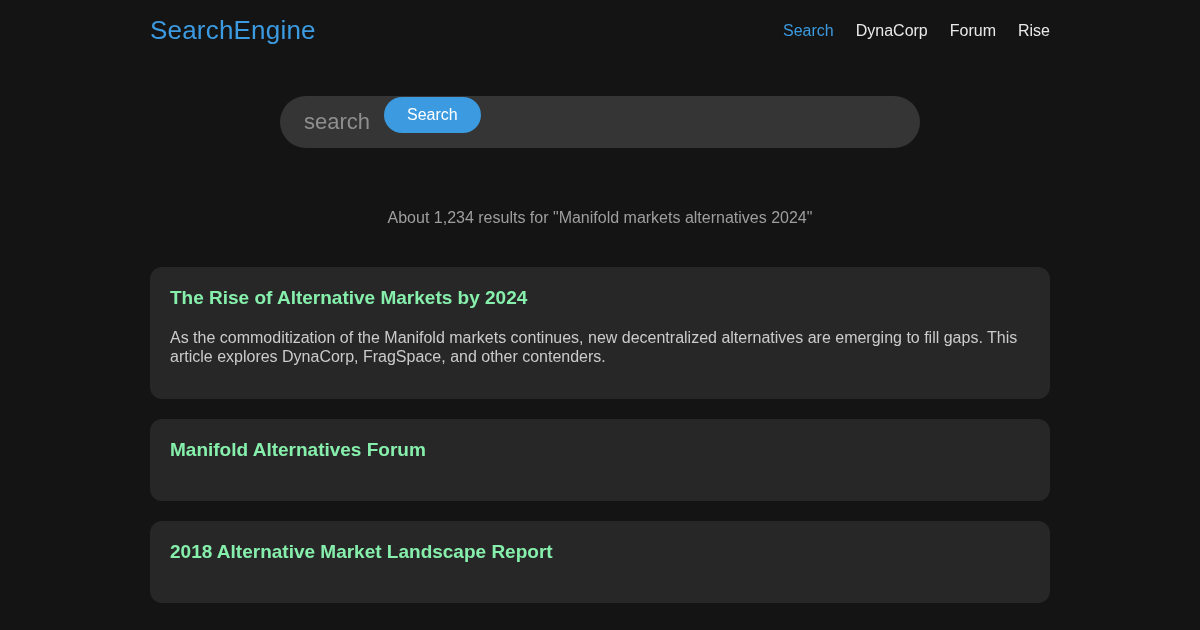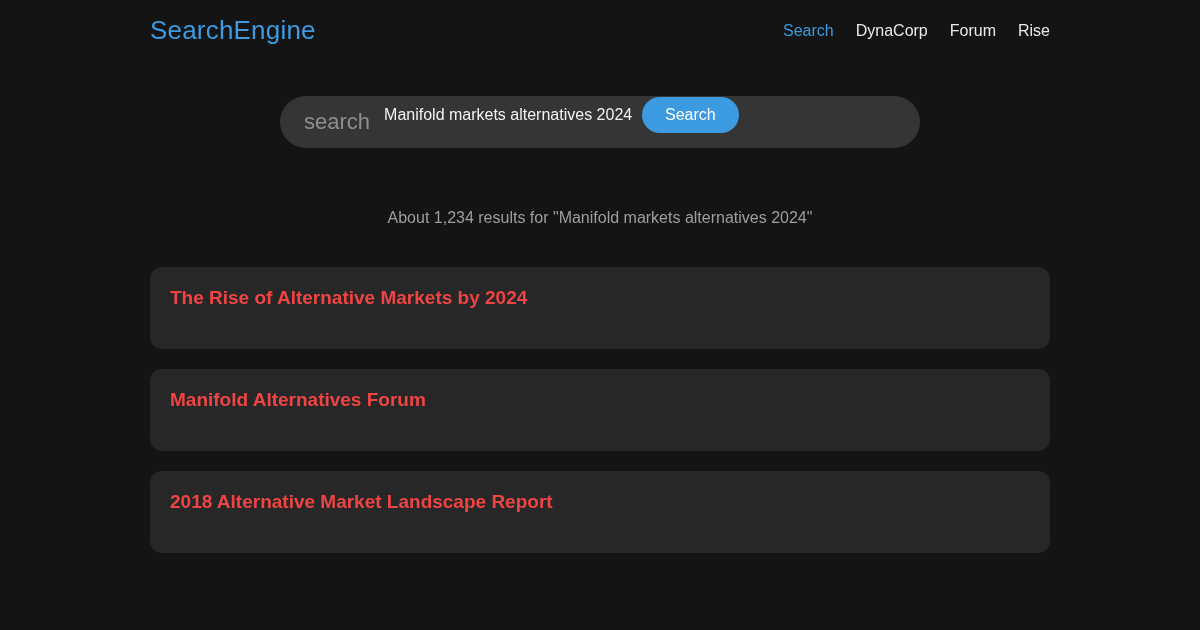--- a/index.html
+++ b/index.html
@@ -91,21 +91,21 @@
 
   
   main.results { width: 900px; margin: 40px auto 0; }
   .card {
     background: #272727;
     border-radius: 12px;
     padding: 20px;
     margin-bottom: 20px;
   }
   .card-title {
-    color: #ef4444;
+    color: #86efac;
     font-size: 19px;
     font-weight: bold;
     margin: 0 0 20px;
     cursor: pointer;
   }
   .card-snippet {
     color: #cbcbcb;
     font-size: 16px;
     line-height: 1.16;
     margin: 0 0 13px;
@@ -119,29 +119,29 @@
   <nav class="top-nav">
     <a class="nav-link active">Search</a>
     <a class="nav-link">DynaCorp</a>
     <a class="nav-link">Forum</a>
     <a class="nav-link">Rise</a>
   </nav>
 </header>
 
 <div class="search-bar">
   <span class="search-icon">search</span>
-  <input class="search-input" type="text" value="Manifold markets alternatives 2024" style="">
   <button class="search-button">Search</button>
 </div>
 
 <p class="results-summary">About 1,234 results for "Manifold markets alternatives 2024"</p>
 
 <main class="results">
   <article class="card">
     <h3 class="card-title">The Rise of Alternative Markets by 2024</h3>
+    <p class="card-snippet">As the commoditization of the Manifold markets continues, new decentralized alternatives are emerging to fill gaps. This article explores DynaCorp, FragSpace, and other contenders.</p>
   </article>
   <article class="card">
     <h3 class="card-title">Manifold Alternatives Forum</h3>
   </article>
   <article class="card">
     <h3 class="card-title">2018 Alternative Market Landscape Report</h3>
   </article>
 </main>
 
 </body></html>

